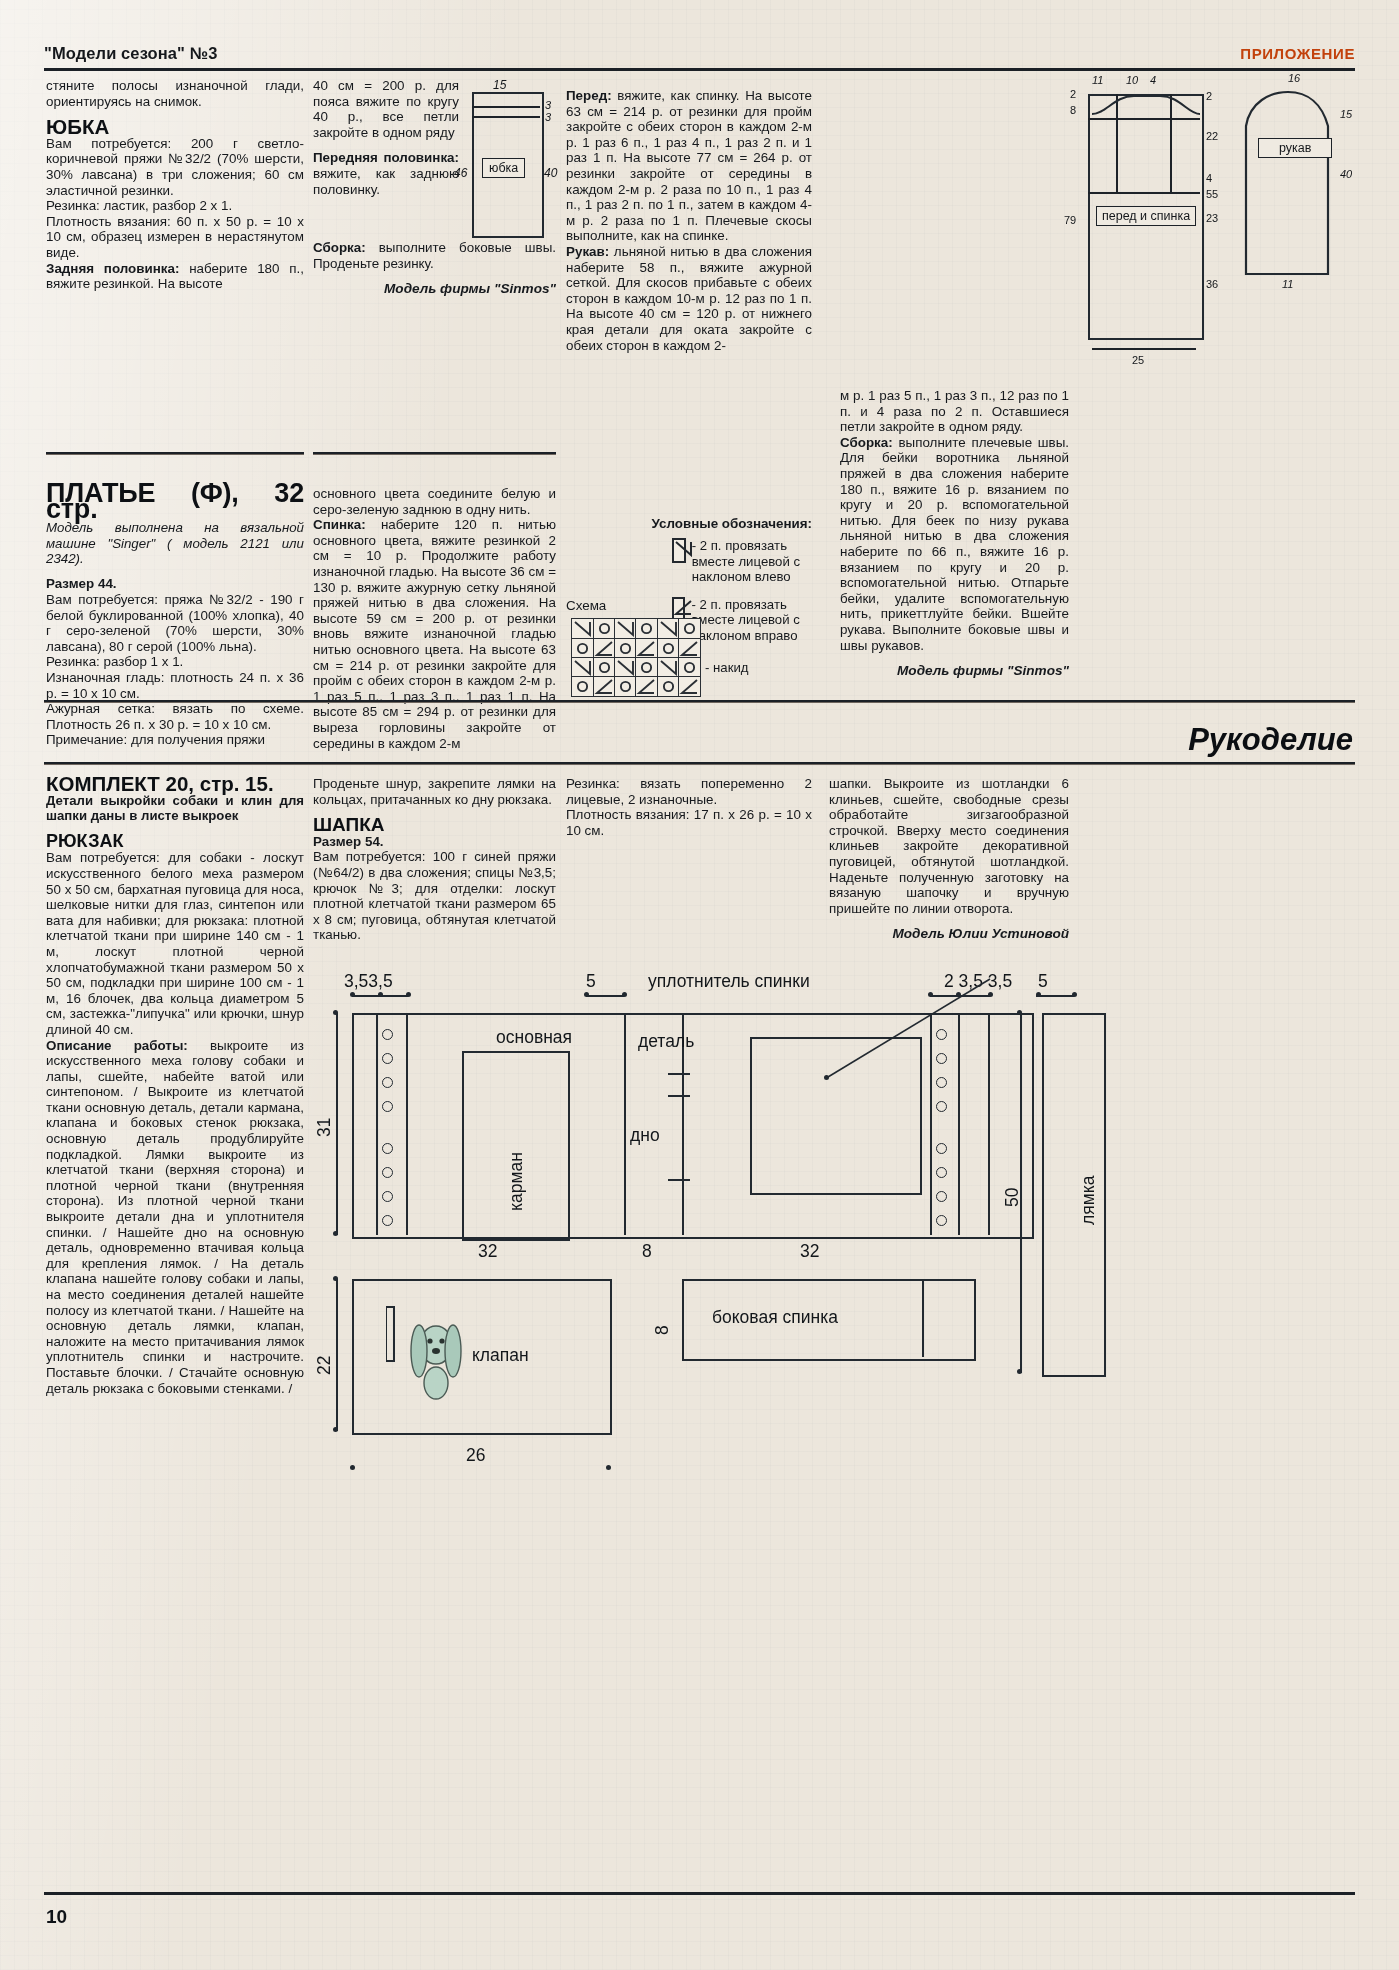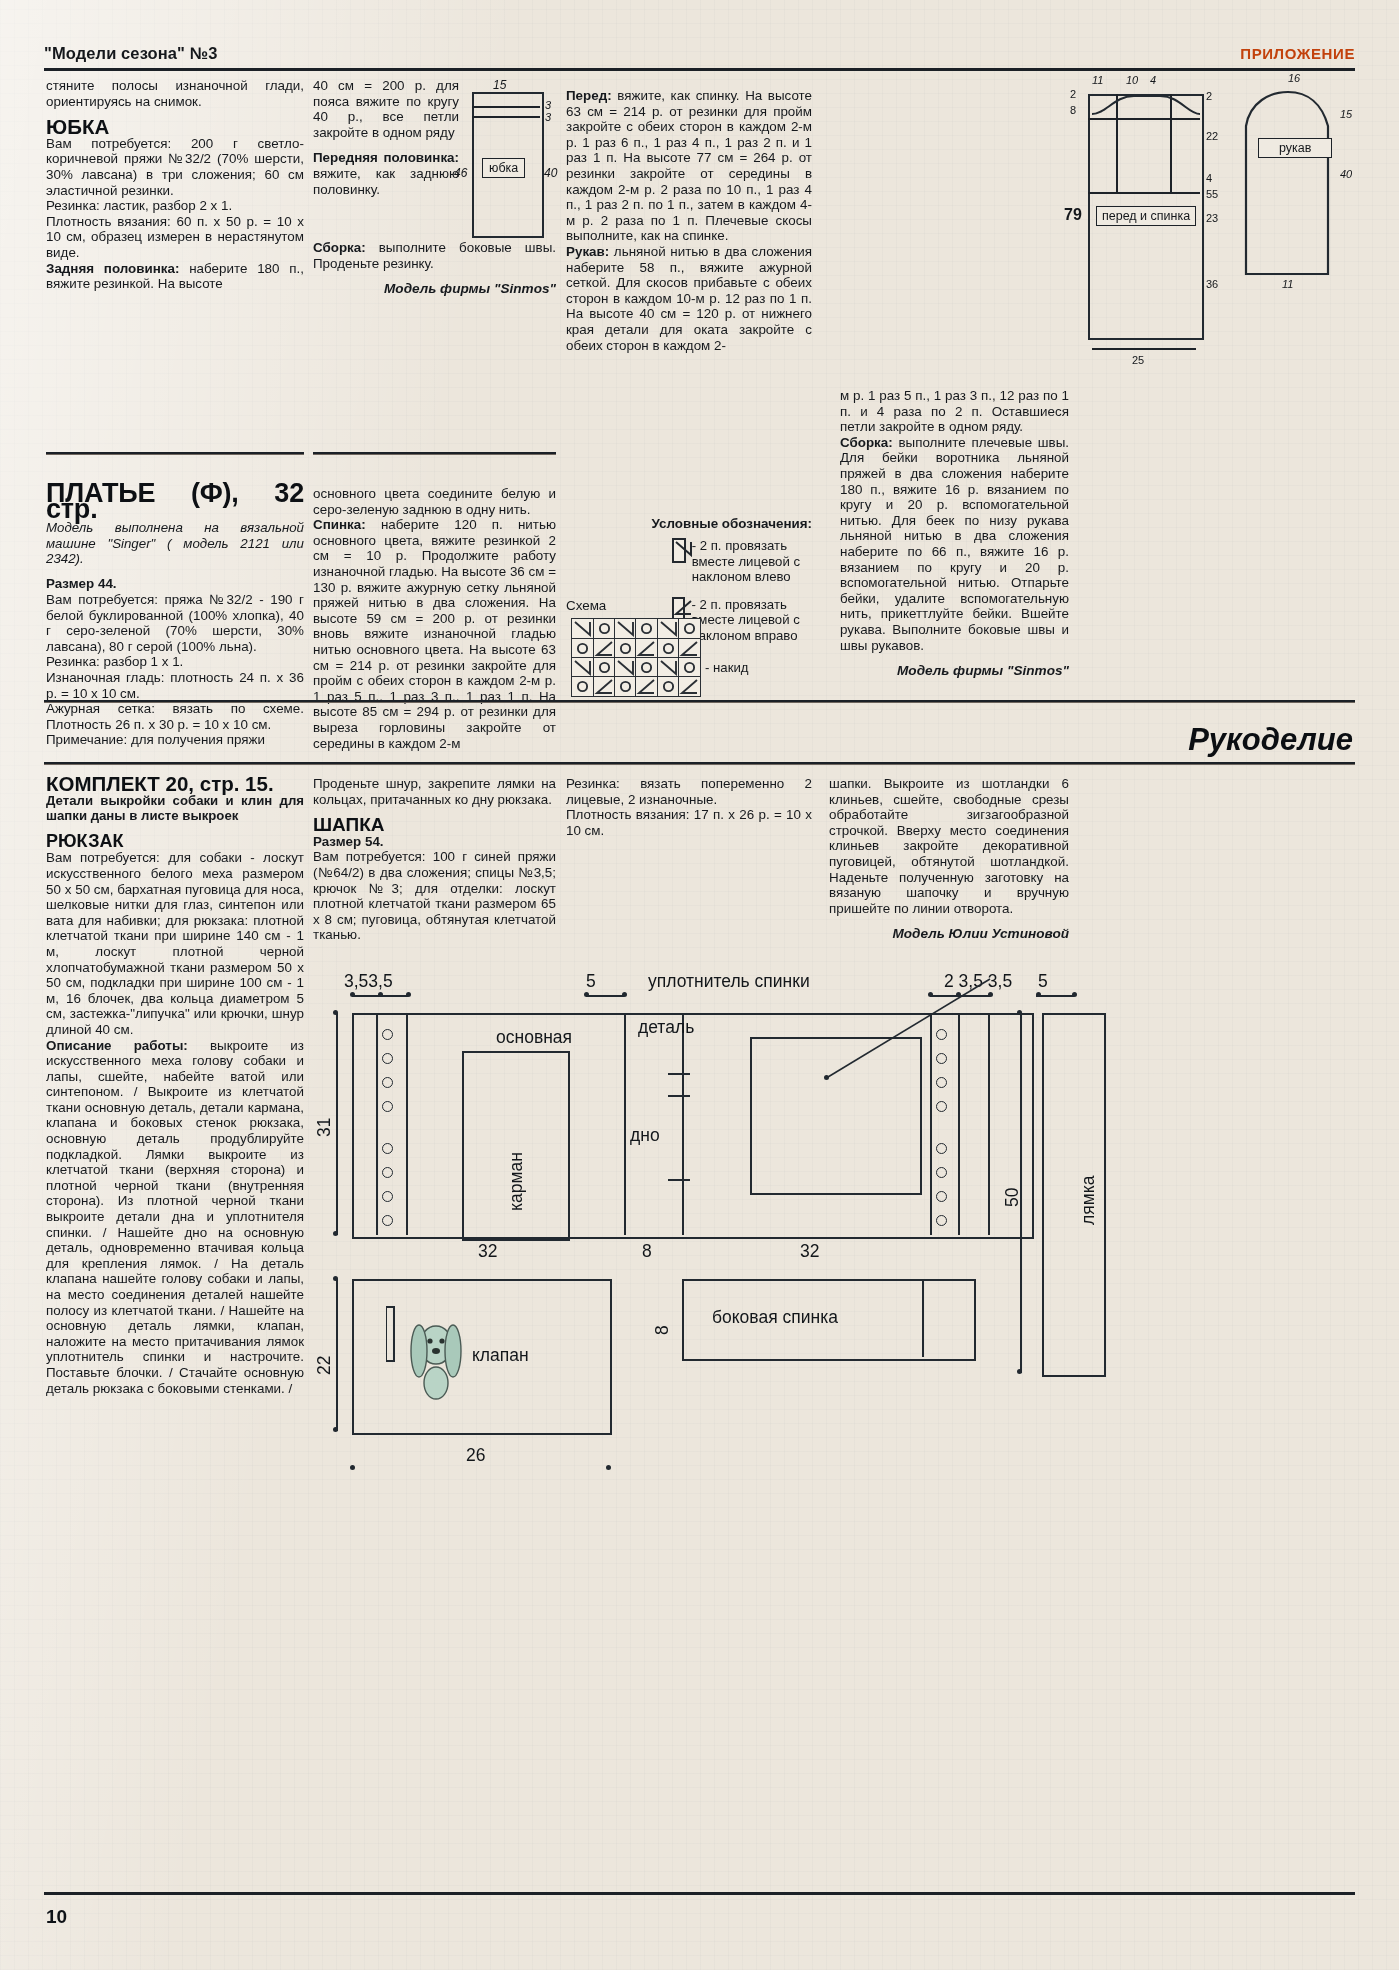--- a/index.html
+++ b/index.html
@@ -338,21 +338,21 @@
     <div class="lbl it" style="left:22px;top:2px;font-size:11px;">11</div>
     <div class="lbl it" style="left:56px;top:2px;font-size:11px;">10</div>
     <div class="lbl it" style="left:80px;top:2px;font-size:11px;">4</div>
     <div class="lbl" style="left:0px;top:16px;font-size:11px;">2</div>
     <div class="lbl" style="left:0px;top:32px;font-size:11px;">8</div>
     <div class="lbl" style="left:136px;top:18px;font-size:11px;">2</div>
     <div class="lbl" style="left:136px;top:58px;font-size:11px;">22</div>
     <div class="lbl" style="left:136px;top:100px;font-size:11px;">4</div>
     <div class="lbl" style="left:136px;top:116px;font-size:11px;">55</div>
     <div class="lbl" style="left:136px;top:140px;font-size:11px;">23</div>
-    <div class="lbl" style="left:-6px;top:134px;font-size:16px;font-weight:bold;">79</div>
+    <div class="lbl" style="left:-6px;top:142px;font-size:11px;">79</div>
     <div class="lbl" style="left:136px;top:206px;font-size:11px;">36</div>
     <div class="lbl" style="left:62px;top:282px;font-size:11px;">25</div>
     <div class="ln" style="left:22px;top:276px;width:104px;height:1.6px;"></div>
     <div class="boxlabel" style="left:26px;top:134px;font-size:12.5px;padding:2px 5px;line-height:14px;text-align:center;"><span>перед и спинка</span></div>
   </div>
 
   <div class="fig" style="left:1228px;top:70px;width:130px;height:250px;">
     <svg style="position:absolute;left:8px;top:16px;" width="110" height="200">
       <path d="M10,40 C14,16 34,6 52,6 C72,6 86,18 92,40 L92,188 L10,188 Z" fill="none" stroke="#222930" stroke-width="2.2"></path>
     </svg>
@@ -449,21 +449,21 @@
     <div class="hole" style="left:606px;top:126px;"></div>
     <div class="hole" style="left:606px;top:168px;"></div>
     <div class="hole" style="left:606px;top:192px;"></div>
     <div class="hole" style="left:606px;top:216px;"></div>
     <div class="hole" style="left:606px;top:240px;"></div>
 
     <div class="t-box" style="left:132px;top:76px;width:104px;height:186px;"></div>
     <div class="t-txt t-vert" style="left:176px;top:236px;">карман</div>
 
     <div class="t-txt" style="left:166px;top:52px;">основная</div>
-    <div class="t-txt" style="left:308px;top:42px;">деталь</div>
+    <div class="t-txt" style="left:308px;top:56px;">деталь</div>
     <div class="t-txt" style="left:300px;top:150px;">дно</div>
 
     <div class="t-ln" style="left:338px;top:98px;width:22px;height:2.4px;"></div>
     <div class="t-ln" style="left:338px;top:120px;width:22px;height:2.4px;"></div>
     <div class="t-ln" style="left:338px;top:204px;width:22px;height:2.4px;"></div>
 
     <div class="t-box" style="left:420px;top:62px;width:168px;height:154px;"></div>
     <div class="dot" style="left:494px;top:100px;"></div>
     <svg style="position:absolute;left:490px;top:-2px;" width="200" height="112">
       <line x1="8" y1="104" x2="170" y2="6" stroke="#222930" stroke-width="1.6"></line>

